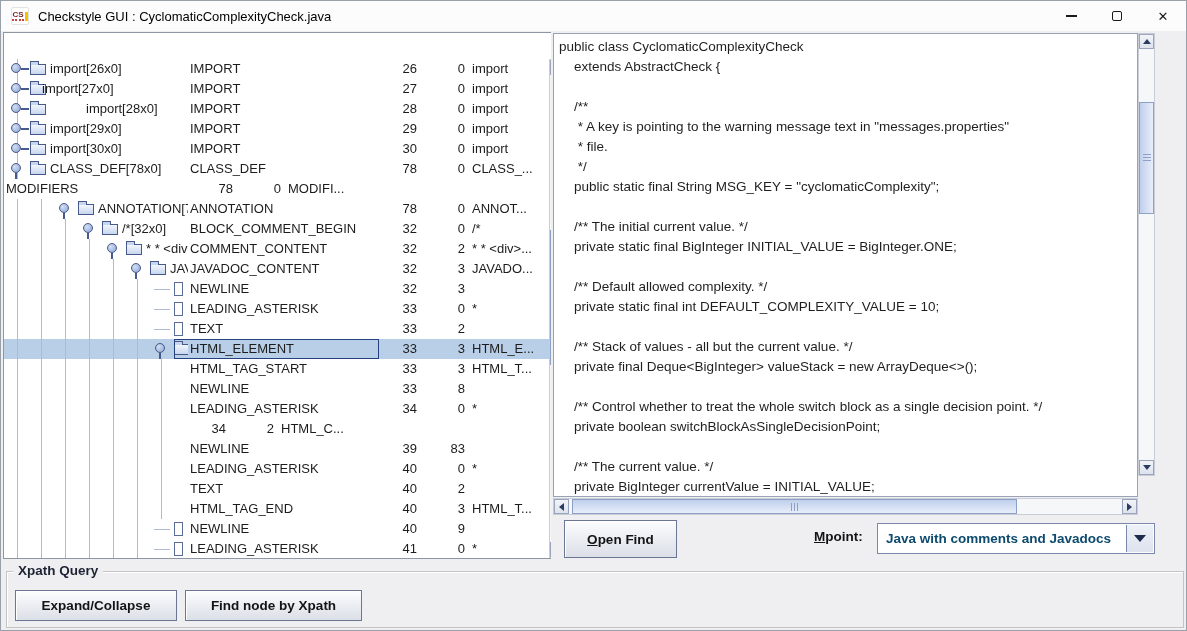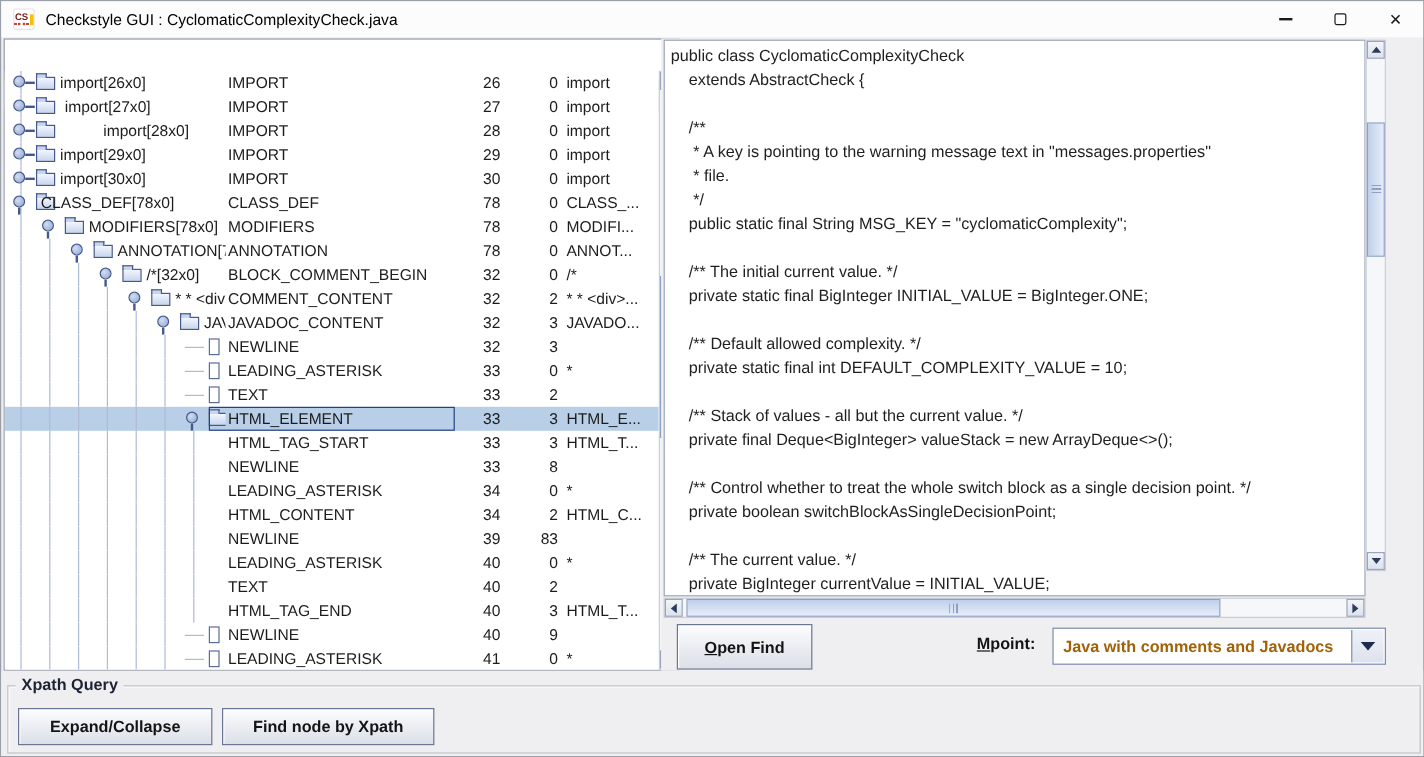--- a/index.html
+++ b/index.html
@@ -77,21 +77,21 @@
   .code-area{position:absolute;left:2px;top:1px;width:585px;height:464px;background:#ffffff;
     border:1px solid #99a3b5;box-sizing:border-box;overflow:hidden;}
   .code{white-space:pre;font-family:"Liberation Sans",sans-serif;font-size:13.5px;line-height:20px;
     color:#1f1f1f;padding:3px 0 0 5px;}
   .btn{border:1px solid #66719159;box-sizing:border-box;color:#141414;font-weight:bold;font-size:13.5px;
     background:linear-gradient(#fdfdfe 0%,#e9ecf1 55%,#dcdfe6 100%);border:1px solid #6b7695;
     display:flex;align-items:center;justify-content:center;box-shadow:inset 1px 1px 0 #ffffff;}
   .mn{text-decoration:underline;}
   .modes-label{position:absolute;font-weight:bold;font-size:13.5px;color:#141414;}
   .combo{position:absolute;background:#ffffff;border:1px solid #7a88aa;box-sizing:border-box;}
-  .combo .val{position:absolute;left:8px;top:0;line-height:29px;font-weight:bold;font-size:13.5px;color:#a16207;white-space:nowrap;}
+  .combo .val{position:absolute;left:8px;top:0;line-height:29px;font-weight:bold;font-size:13.5px;color:#0c4a6e;white-space:nowrap;}
   .combo .arrow-btn{position:absolute;right:1px;top:1px;bottom:1px;width:26px;background:linear-gradient(#eef1f7,#dde2ee);
     border-left:1px solid #7a88aa;display:flex;align-items:center;justify-content:center;}
   .combo .arrow-btn .tri-down{border-left-width:6px;border-right-width:6px;border-top-width:7px;border-top-color:#1d2b4d;}
   
   .xpath{position:absolute;left:0;top:558px;width:1187px;height:73px;background:#efeff1;}
   .xframe{position:absolute;left:5px;right:4px;top:12px;bottom:4px;border:1px solid #c4c4c4;
     box-shadow:inset 1px 1px 0 #ffffff;}
   .xtitle{position:absolute;left:12px;top:4px;padding:0 5px;background:#efeff1;font-weight:bold;
     font-size:13.5px;color:#1c2333;z-index:1;}
   .xbtn1{position:absolute;left:14px;top:31px;width:162px;height:31px;}
@@ -143,21 +143,21 @@
         <div class="line-cell">26</div>
         <div class="colu-cell">0</div>
         <div class="text-cell">import</div>
       </div>
       <div class="trow">
         <div class="tree-cell">
           <div class="guide" style="left: 13px;"></div>
           <div class="hdl" style="left: 7px;"></div>
           <div class="stem-r" style="left: 17px;"></div>
           <div class="folder" style="left: 26px;"></div>
-          <div class="tlabel" style="left: 50px;">import[27x0]</div>
+          <div class="tlabel" style="left: 38px;">import[27x0]</div>
         </div>
         <div class="type-cell">IMPORT</div>
         <div class="line-cell">27</div>
         <div class="colu-cell">0</div>
         <div class="text-cell">import</div>
       </div>
       <div class="trow">
         <div class="tree-cell">
           <div class="guide" style="left: 13px;"></div>
           <div class="hdl" style="left: 7px;"></div>
@@ -195,35 +195,28 @@
         <div class="line-cell">30</div>
         <div class="colu-cell">0</div>
         <div class="text-cell">import</div>
       </div>
       <div class="trow">
         <div class="tree-cell">
           <div class="guide" style="left: 13px;"></div>
           <div class="hdl" style="left: 7px;"></div>
           <div class="stem-d" style="left: 11px;"></div>
           <div class="folder" style="left: 26px;"></div>
-          <div class="tlabel" style="left: 30px;">CLASS_DEF[78x0]</div>
+          <div class="tlabel" style="left: 46px;">CLASS_DEF[78x0]</div>
         </div>
         <div class="type-cell">CLASS_DEF</div>
         <div class="line-cell">78</div>
         <div class="colu-cell">0</div>
         <div class="text-cell">CLASS_...</div>
       </div>
       <div class="trow">
-        <div class="tree-cell">
-          <div class="guide" style="left: 13px;"></div>
-          <div class="hdl" style="left: 31px;"></div>
-          <div class="stem-d" style="left: 35px;"></div>
-          <div class="folder" style="left: 50px;"></div>
-          <div class="tlabel" style="left: 70px;">MODIFIERS[78x0]</div>
-        </div>
         <div class="type-cell">MODIFIERS</div>
         <div class="line-cell">78</div>
         <div class="colu-cell">0</div>
         <div class="text-cell">MODIFI...</div>
       </div>
       <div class="trow">
         <div class="tree-cell">
           <div class="guide" style="left: 13px;"></div>
           <div class="guide" style="left: 37px;"></div>
           <div class="hdl" style="left: 55px;"></div>
@@ -398,21 +391,20 @@
       <div class="trow">
         <div class="tree-cell">
           <div class="guide" style="left: 13px;"></div>
           <div class="guide" style="left: 37px;"></div>
           <div class="guide" style="left: 61px;"></div>
           <div class="guide" style="left: 85px;"></div>
           <div class="guide" style="left: 109px;"></div>
           <div class="guide" style="left: 133px;"></div>
           <div class="guide" style="left: 157px;"></div>
         </div>
-        <div class="type-cell">HTML_CONTENT</div>
         <div class="line-cell">34</div>
         <div class="colu-cell">2</div>
         <div class="text-cell">HTML_C...</div>
       </div>
       <div class="trow">
         <div class="tree-cell">
           <div class="guide" style="left: 13px;"></div>
           <div class="guide" style="left: 37px;"></div>
           <div class="guide" style="left: 61px;"></div>
           <div class="guide" style="left: 85px;"></div>

